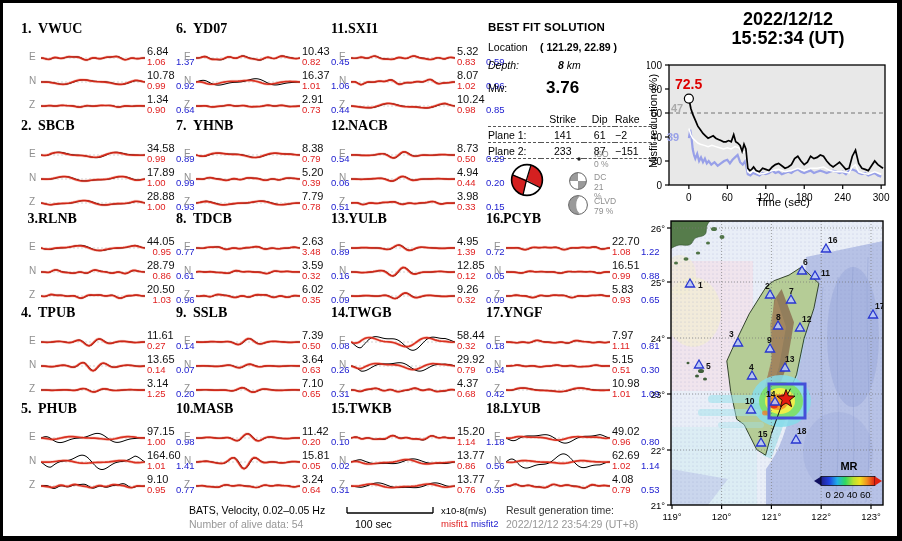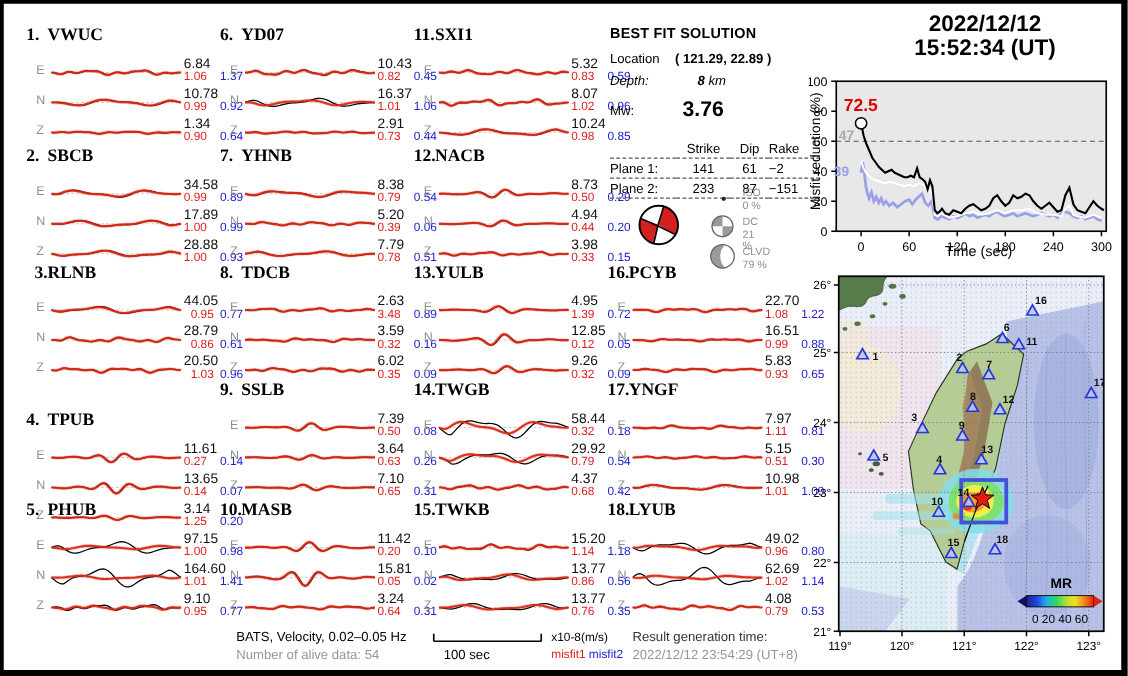--- a/index.html
+++ b/index.html
@@ -150,21 +150,21 @@
             <svg width="104" height="22" class="tr-svg">
               <line x1="0" y1="11" x2="104" y2="11" stroke="#c8c8c8" stroke-width="0.8" stroke-dasharray="2,2"></line>
               <polyline points="0,11.00 2,11.35 4,11.34 6,10.78 8,9.94 10,9.38 12,9.66 14,10.09 16,10.32 18,10.32 20,10.31 22,10.52 24,10.92 26,11.23 28,11.22 30,10.96 32,10.83 34,11.18 36,12.00 38,12.86 40,13.18 42,12.70 44,11.65 46,10.60 48,10.02 50,9.97 52,10.15 54,10.22 56,10.11 58,10.02 60,10.19 62,10.60 64,10.95 66,10.96 68,10.63 70,10.33 72,10.52 74,11.32 76,12.39 78,13.14 80,13.14 82,12.45 84,11.51 86,10.83 88,10.57 90,10.54 92,10.43 94,10.17 96,10.16 98,10.41 100,10.76 102,10.96 104,11.00" fill="none" stroke="#f4b0a0" stroke-width="3" opacity="0.55"></polyline>
               <polyline points="0,11.00 2,11.38 4,11.46 6,10.97 8,10.18 10,9.59 12,9.75 14,10.07 16,10.22 18,10.18 20,10.18 22,10.42 24,10.85 26,11.16 28,11.12 30,10.81 32,10.64 34,10.97 36,11.83 38,12.78 40,13.22 42,12.87 44,11.92 46,10.92 48,10.31 50,10.18 52,10.25 54,10.23 56,10.05 58,9.94 60,10.12 62,10.55 64,10.92 66,10.90 68,10.52 70,10.16 72,10.28 74,11.07 76,12.18 78,13.02 80,13.15 82,12.59 84,11.76 86,11.13 88,10.85 90,10.74 92,10.55 94,10.21 96,10.15 98,10.40 100,10.75 102,10.96 104,11.00" fill="none" stroke="#000000" stroke-width="1"></polyline>
               <polyline points="0,11.00 2,11.35 4,11.34 6,10.78 8,9.94 10,9.38 12,9.66 14,10.09 16,10.32 18,10.32 20,10.31 22,10.52 24,10.92 26,11.23 28,11.22 30,10.96 32,10.83 34,11.18 36,12.00 38,12.86 40,13.18 42,12.70 44,11.65 46,10.60 48,10.02 50,9.97 52,10.15 54,10.22 56,10.11 58,10.02 60,10.19 62,10.60 64,10.95 66,10.96 68,10.63 70,10.33 72,10.52 74,11.32 76,12.39 78,13.14 80,13.14 82,12.45 84,11.51 86,10.83 88,10.57 90,10.54 92,10.43 94,10.17 96,10.16 98,10.41 100,10.76 102,10.96 104,11.00" fill="none" stroke="#d82818" stroke-width="1.7" opacity="0.95"></polyline>
             </svg>
             <div class="amp-val">20.50</div>
             <div class="mis-val"><span class="m1">1.03</span><span class="m2">0.96</span></div>
           </div>
         </div>
-        <div class="st-block" style="left: 18px; top: 302px; margin-top: 24px;">
+        <div class="st-block" style="left: 18px; top: 302px;">
           <div class="st-hdr"><span class="st-num">4.</span><span>TPUB</span></div>
           <div class="st-row" style="top: 26px;">
             <span class="comp-label">E</span>
             <svg width="104" height="22" class="tr-svg">
               <line x1="0" y1="11" x2="104" y2="11" stroke="#c8c8c8" stroke-width="0.8" stroke-dasharray="2,2"></line>
               <polyline points="0,11.00 2,11.12 4,11.24 6,11.30 8,11.25 10,11.08 12,10.83 14,10.60 16,10.43 18,10.39 20,10.49 22,10.75 24,11.12 26,11.46 28,11.63 30,11.45 32,10.89 34,10.08 36,9.37 38,9.17 40,9.77 42,11.15 44,12.89 46,14.31 48,14.76 50,13.96 52,12.16 54,10.05 56,8.42 58,7.81 60,8.30 62,9.53 64,10.92 66,11.98 68,12.44 70,12.33 72,11.85 74,11.25 76,10.74 78,10.41 80,10.28 82,10.31 84,10.46 86,10.68 88,10.93 90,11.18 92,11.39 94,11.54 96,11.48 98,11.34 100,11.18 102,11.05 104,11.00" fill="none" stroke="#f4b0a0" stroke-width="3" opacity="0.55"></polyline>
               <polyline points="0,11.00 2,11.11 4,11.24 6,11.33 8,11.32 10,11.19 12,10.93 14,10.68 16,10.49 18,10.39 20,10.44 22,10.66 24,11.01 26,11.39 28,11.63 30,11.55 32,11.06 34,10.26 36,9.44 38,9.03 40,9.40 42,10.63 44,12.38 46,14.01 48,14.80 50,14.36 52,12.81 54,10.72 56,8.90 58,7.98 60,8.15 62,9.18 64,10.53 66,11.68 68,12.30 70,12.35 72,11.98 74,11.42 76,10.90 78,10.52 80,10.33 82,10.30 84,10.40 86,10.59 88,10.82 90,11.07 92,11.30 94,11.48 96,11.47 98,11.36 100,11.20 102,11.07 104,11.00" fill="none" stroke="#000000" stroke-width="1"></polyline>
               <polyline points="0,11.00 2,11.12 4,11.24 6,11.30 8,11.25 10,11.08 12,10.83 14,10.60 16,10.43 18,10.39 20,10.49 22,10.75 24,11.12 26,11.46 28,11.63 30,11.45 32,10.89 34,10.08 36,9.37 38,9.17 40,9.77 42,11.15 44,12.89 46,14.31 48,14.76 50,13.96 52,12.16 54,10.05 56,8.42 58,7.81 60,8.30 62,9.53 64,10.92 66,11.98 68,12.44 70,12.33 72,11.85 74,11.25 76,10.74 78,10.41 80,10.28 82,10.31 84,10.46 86,10.68 88,10.93 90,11.18 92,11.39 94,11.54 96,11.48 98,11.34 100,11.18 102,11.05 104,11.00" fill="none" stroke="#d82818" stroke-width="1.7" opacity="0.95"></polyline>
             </svg>
             <div class="amp-val">11.61</div>

